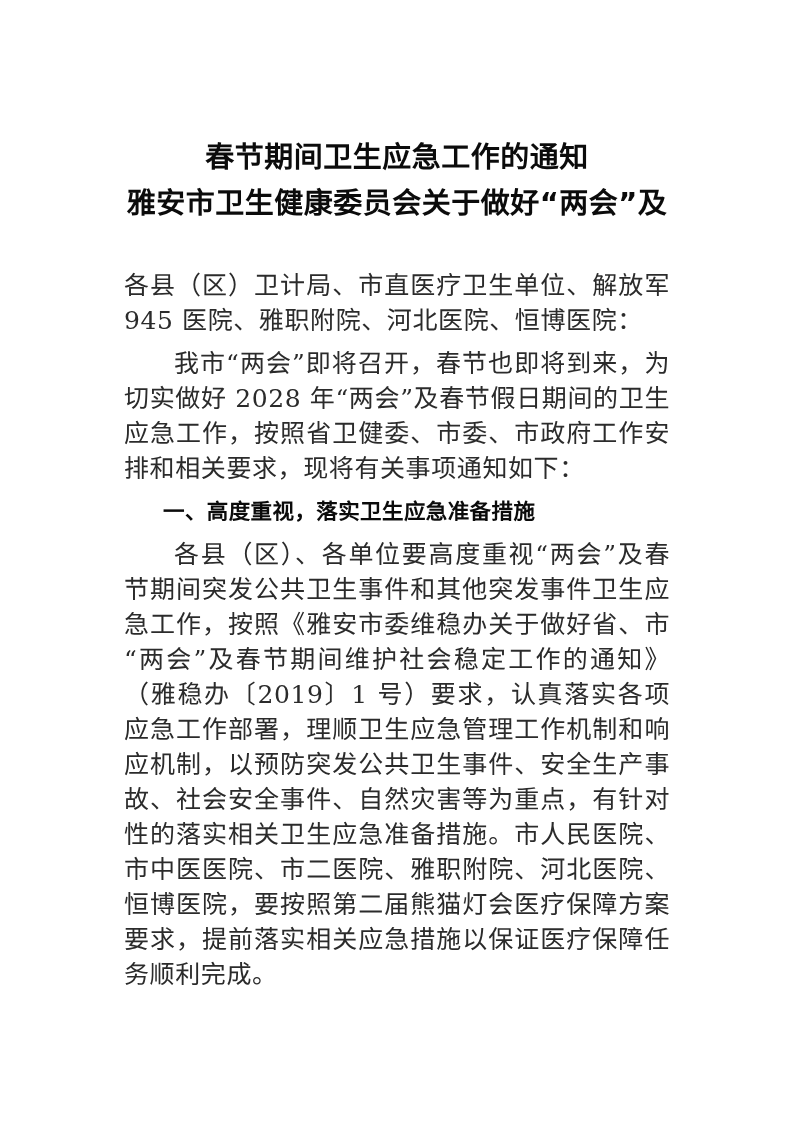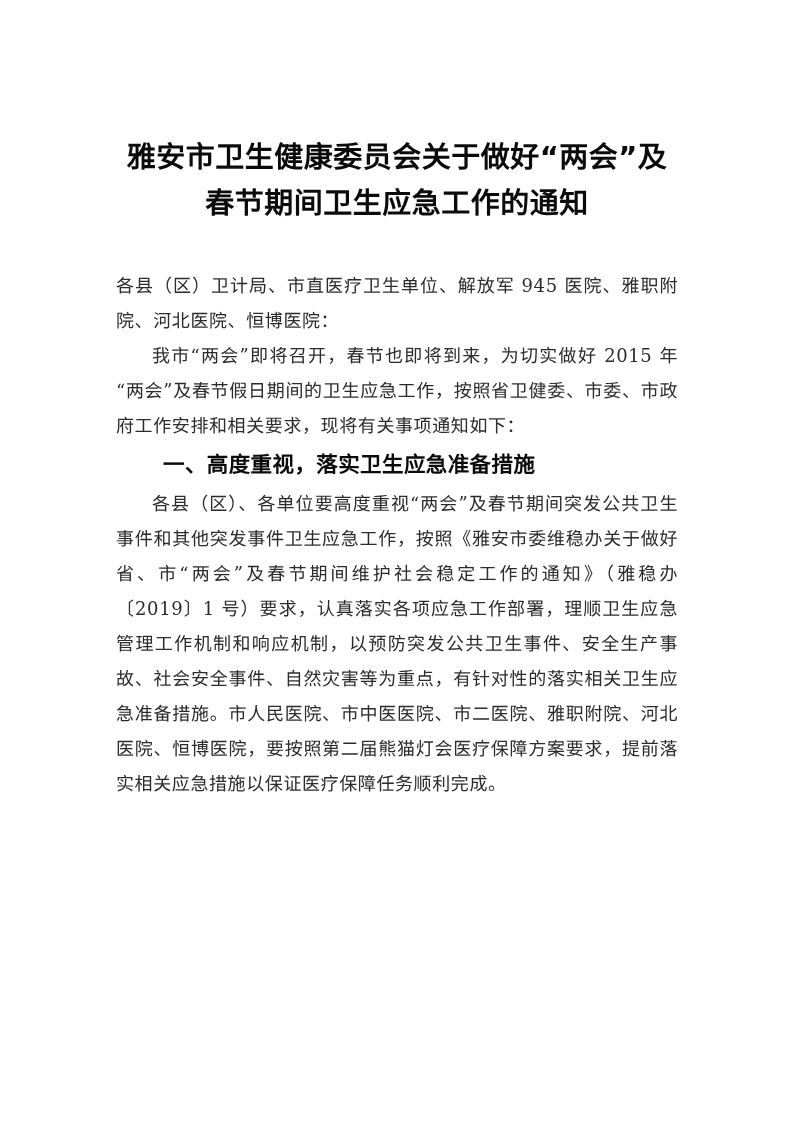--- a/index.html
+++ b/index.html
@@ -40,26 +40,26 @@
   }
   .doc-title .title-line {
     display: block;
     white-space: nowrap;
   }
 
   
   .para,
   .recipients {
     font-family: "DejaVu Serif", "Liberation Serif", serif;
-    font-size: 18px;
+    font-size: 25px;
     line-height: 35px;
     color: #2b2b2b;
     text-align: justify;
     text-justify: inter-ideograph;
-    margin: 0;
+    margin: 8px;
     letter-spacing: 0.6px;
     font-weight: 400;
   }
 
   .recipients {
     margin-top: 42px;
   }
 
   .para {
     text-indent: 2em;
@@ -82,26 +82,26 @@
     white-space: nowrap;
   }
 </style>
 </head>
 <body>
 
 <div class="page">
   <div class="doc-body">
 
     <h1 class="doc-title">
+      <span class="title-line">春节期间卫生应急工作的通知</span>
       <span class="title-line">雅安市卫生健康委员会关于做好“两会”及</span>
-      <span class="title-line">春节期间卫生应急工作的通知</span>
     </h1>
 
     <p class="recipients">各县（区）卫计局、市直医疗卫生单位、解放军 945 医院、雅职附院、河北医院、恒博医院：</p>
 
-    <p class="para first-after-recipients">我市“两会”即将召开，春节也即将到来，为切实做好 2015 年“两会”及春节假日期间的卫生应急工作，按照省卫健委、市委、市政府工作安排和相关要求，现将有关事项通知如下：</p>
+    <p class="para first-after-recipients">我市“两会”即将召开，春节也即将到来，为切实做好 2028 年“两会”及春节假日期间的卫生应急工作，按照省卫健委、市委、市政府工作安排和相关要求，现将有关事项通知如下：</p>
 
     <h2 class="section-heading">一、高度重视，落实卫生应急准备措施</h2>
     <p class="para">各县（区）、各单位要高度重视“两会”及春节期间突发公共卫生事件和其他突发事件卫生应急工作，按照《雅安市委维稳办关于做好省、市“两会”及春节期间维护社会稳定工作的通知》（雅稳办〔2019〕1 号）要求，认真落实各项应急工作部署，理顺卫生应急管理工作机制和响应机制，以预防突发公共卫生事件、安全生产事故、社会安全事件、自然灾害等为重点，有针对性的落实相关卫生应急准备措施。市人民医院、市中医医院、市二医院、雅职附院、河北医院、恒博医院，要按照第二届熊猫灯会医疗保障方案要求，提前落实相关应急措施以保证医疗保障任务顺利完成。</p>
 
 
   </div>
 </div>
 
 </body></html>

